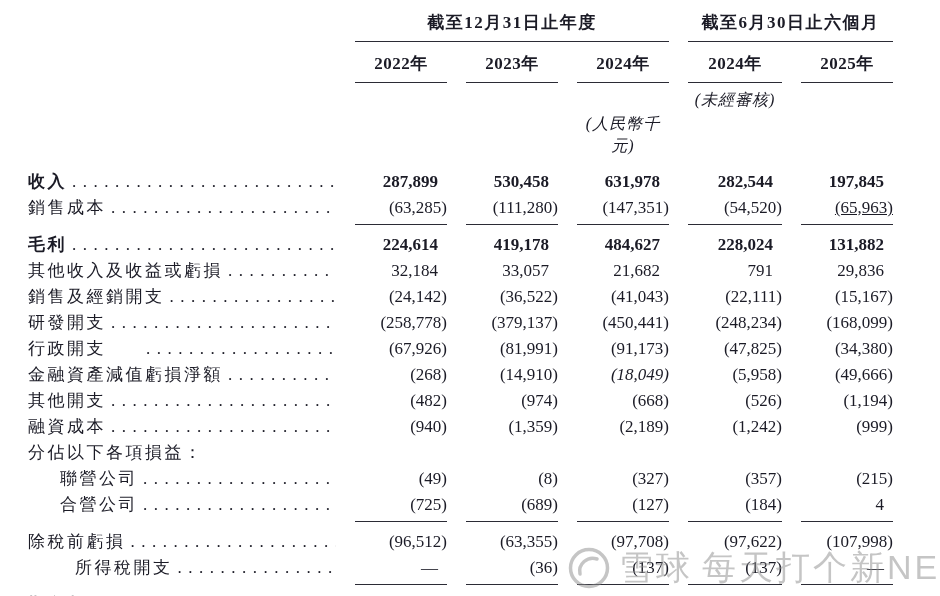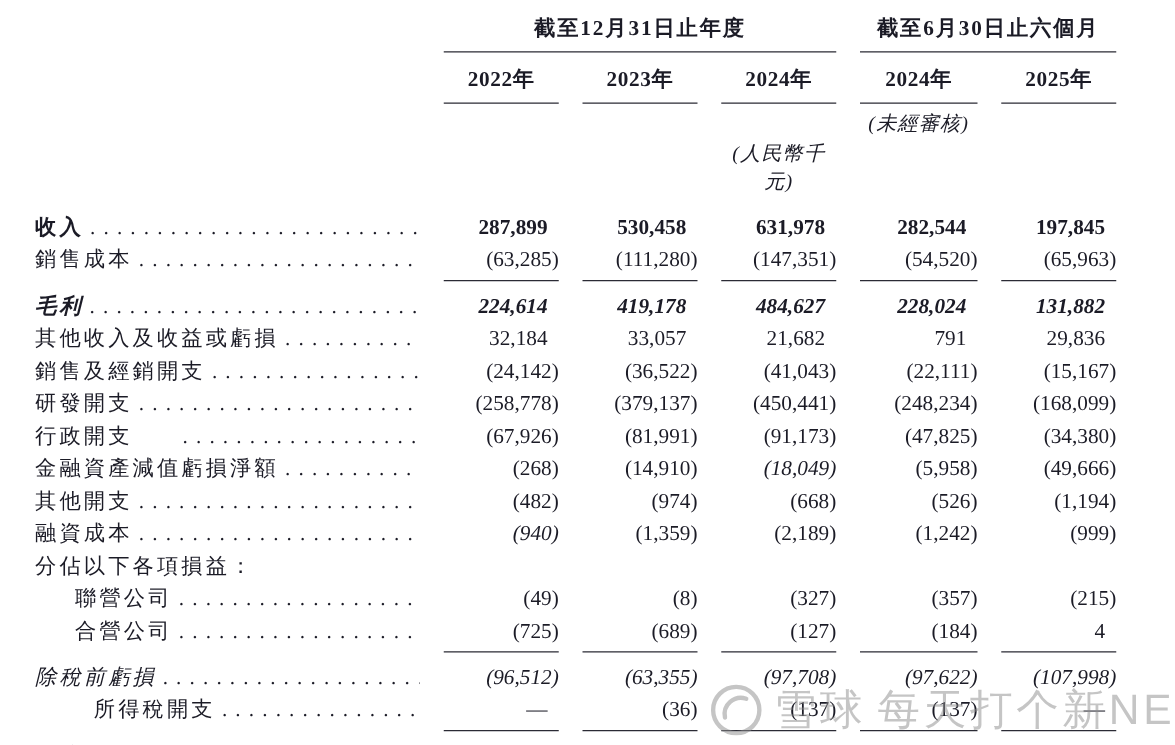--- a/index.html
+++ b/index.html
@@ -34,21 +34,21 @@
     flex:1;overflow:hidden;white-space:nowrap;
     font-weight:400;letter-spacing:6.5px;padding-left:5px;color:#1b1b26;
   }
   .label .leader::after{
     content:"..................................................................";
   }
   .val{text-align:right;white-space:nowrap;}
   .val.pos{padding-right:9px;}
   .b{font-weight:bold;}
   .rs{border-bottom:1.5px solid #2b2b35;padding-bottom:3px;}
-  .gap{padding-top:7px;font-style:italic;}
+  .gap{padding-top:7px;}
   .first{padding-top:6px;}
   .watermark{
     position:absolute;left:568px;top:545px;height:46px;
     display:flex;align-items:center;gap:9px;
     font-family:"Liberation Sans","DejaVu Sans",sans-serif;
     font-size:34px;letter-spacing:3px;white-space:nowrap;
     color:#8d8d8d;opacity:.5;pointer-events:none;
   }
   .watermark svg{flex:0 0 auto;}
 </style>
@@ -77,21 +77,21 @@
     <div class="cell val b first pos" style="grid-area: 5 / 5;"><span>282,544</span></div>
     <div class="cell val b first pos" style="grid-area: 5 / 6;"><span>197,845</span></div>
     <div class="cell label" style="grid-area: 6 / 1;">
       <span>銷售成本</span>
       <span class="leader"></span>
     </div>
     <div class="cell val rs" style="grid-area: 6 / 2;"><span>(63,285)</span></div>
     <div class="cell val rs" style="grid-area: 6 / 3;"><span>(111,280)</span></div>
     <div class="cell val rs" style="grid-area: 6 / 4;"><span>(147,351)</span></div>
     <div class="cell val rs" style="grid-area: 6 / 5;"><span>(54,520)</span></div>
-    <div class="cell val rs" style="grid-area: 6 / 6;"><span>(65,963)</span></div>
+    <div class="cell val rs" style="grid-area: 6 / 6; text-decoration: underline;"><span>(65,963)</span></div>
     <div class="cell label b gap" style="grid-area: 7 / 1;">
       <span>毛利</span>
       <span class="leader"></span>
     </div>
     <div class="cell val b gap pos" style="grid-area: 7 / 2;"><span>224,614</span></div>
     <div class="cell val b gap pos" style="grid-area: 7 / 3;"><span>419,178</span></div>
     <div class="cell val b gap pos" style="grid-area: 7 / 4;"><span>484,627</span></div>
     <div class="cell val b gap pos" style="grid-area: 7 / 5;"><span>228,024</span></div>
     <div class="cell val b gap pos" style="grid-area: 7 / 6;"><span>131,882</span></div>
     <div class="cell label" style="grid-area: 8 / 1;">
@@ -145,21 +145,21 @@
     </div>
     <div class="cell val" style="grid-area: 13 / 2;"><span>(482)</span></div>
     <div class="cell val" style="grid-area: 13 / 3;"><span>(974)</span></div>
     <div class="cell val" style="grid-area: 13 / 4;"><span>(668)</span></div>
     <div class="cell val" style="grid-area: 13 / 5;"><span>(526)</span></div>
     <div class="cell val" style="grid-area: 13 / 6;"><span>(1,194)</span></div>
     <div class="cell label" style="grid-area: 14 / 1;">
       <span>融資成本</span>
       <span class="leader"></span>
     </div>
-    <div class="cell val" style="grid-area: 14 / 2; font-style: italic;"><span>(940)</span></div>
+    <div class="cell val" style="grid-area: 14 / 2;"><span>(940)</span></div>
     <div class="cell val" style="grid-area: 14 / 3;"><span>(1,359)</span></div>
     <div class="cell val" style="grid-area: 14 / 4;"><span>(2,189)</span></div>
     <div class="cell val" style="grid-area: 14 / 5;"><span>(1,242)</span></div>
     <div class="cell val" style="grid-area: 14 / 6;"><span>(999)</span></div>
     <div class="cell label" style="grid-area: 15 / 1;">
       <span>分佔以下各項損益：</span>
     </div>
     <div class="cell val" style="grid-area: 15 / 2;"><span></span></div>
     <div class="cell val" style="grid-area: 15 / 3;"><span></span></div>
     <div class="cell val" style="grid-area: 15 / 4;"><span></span></div>

